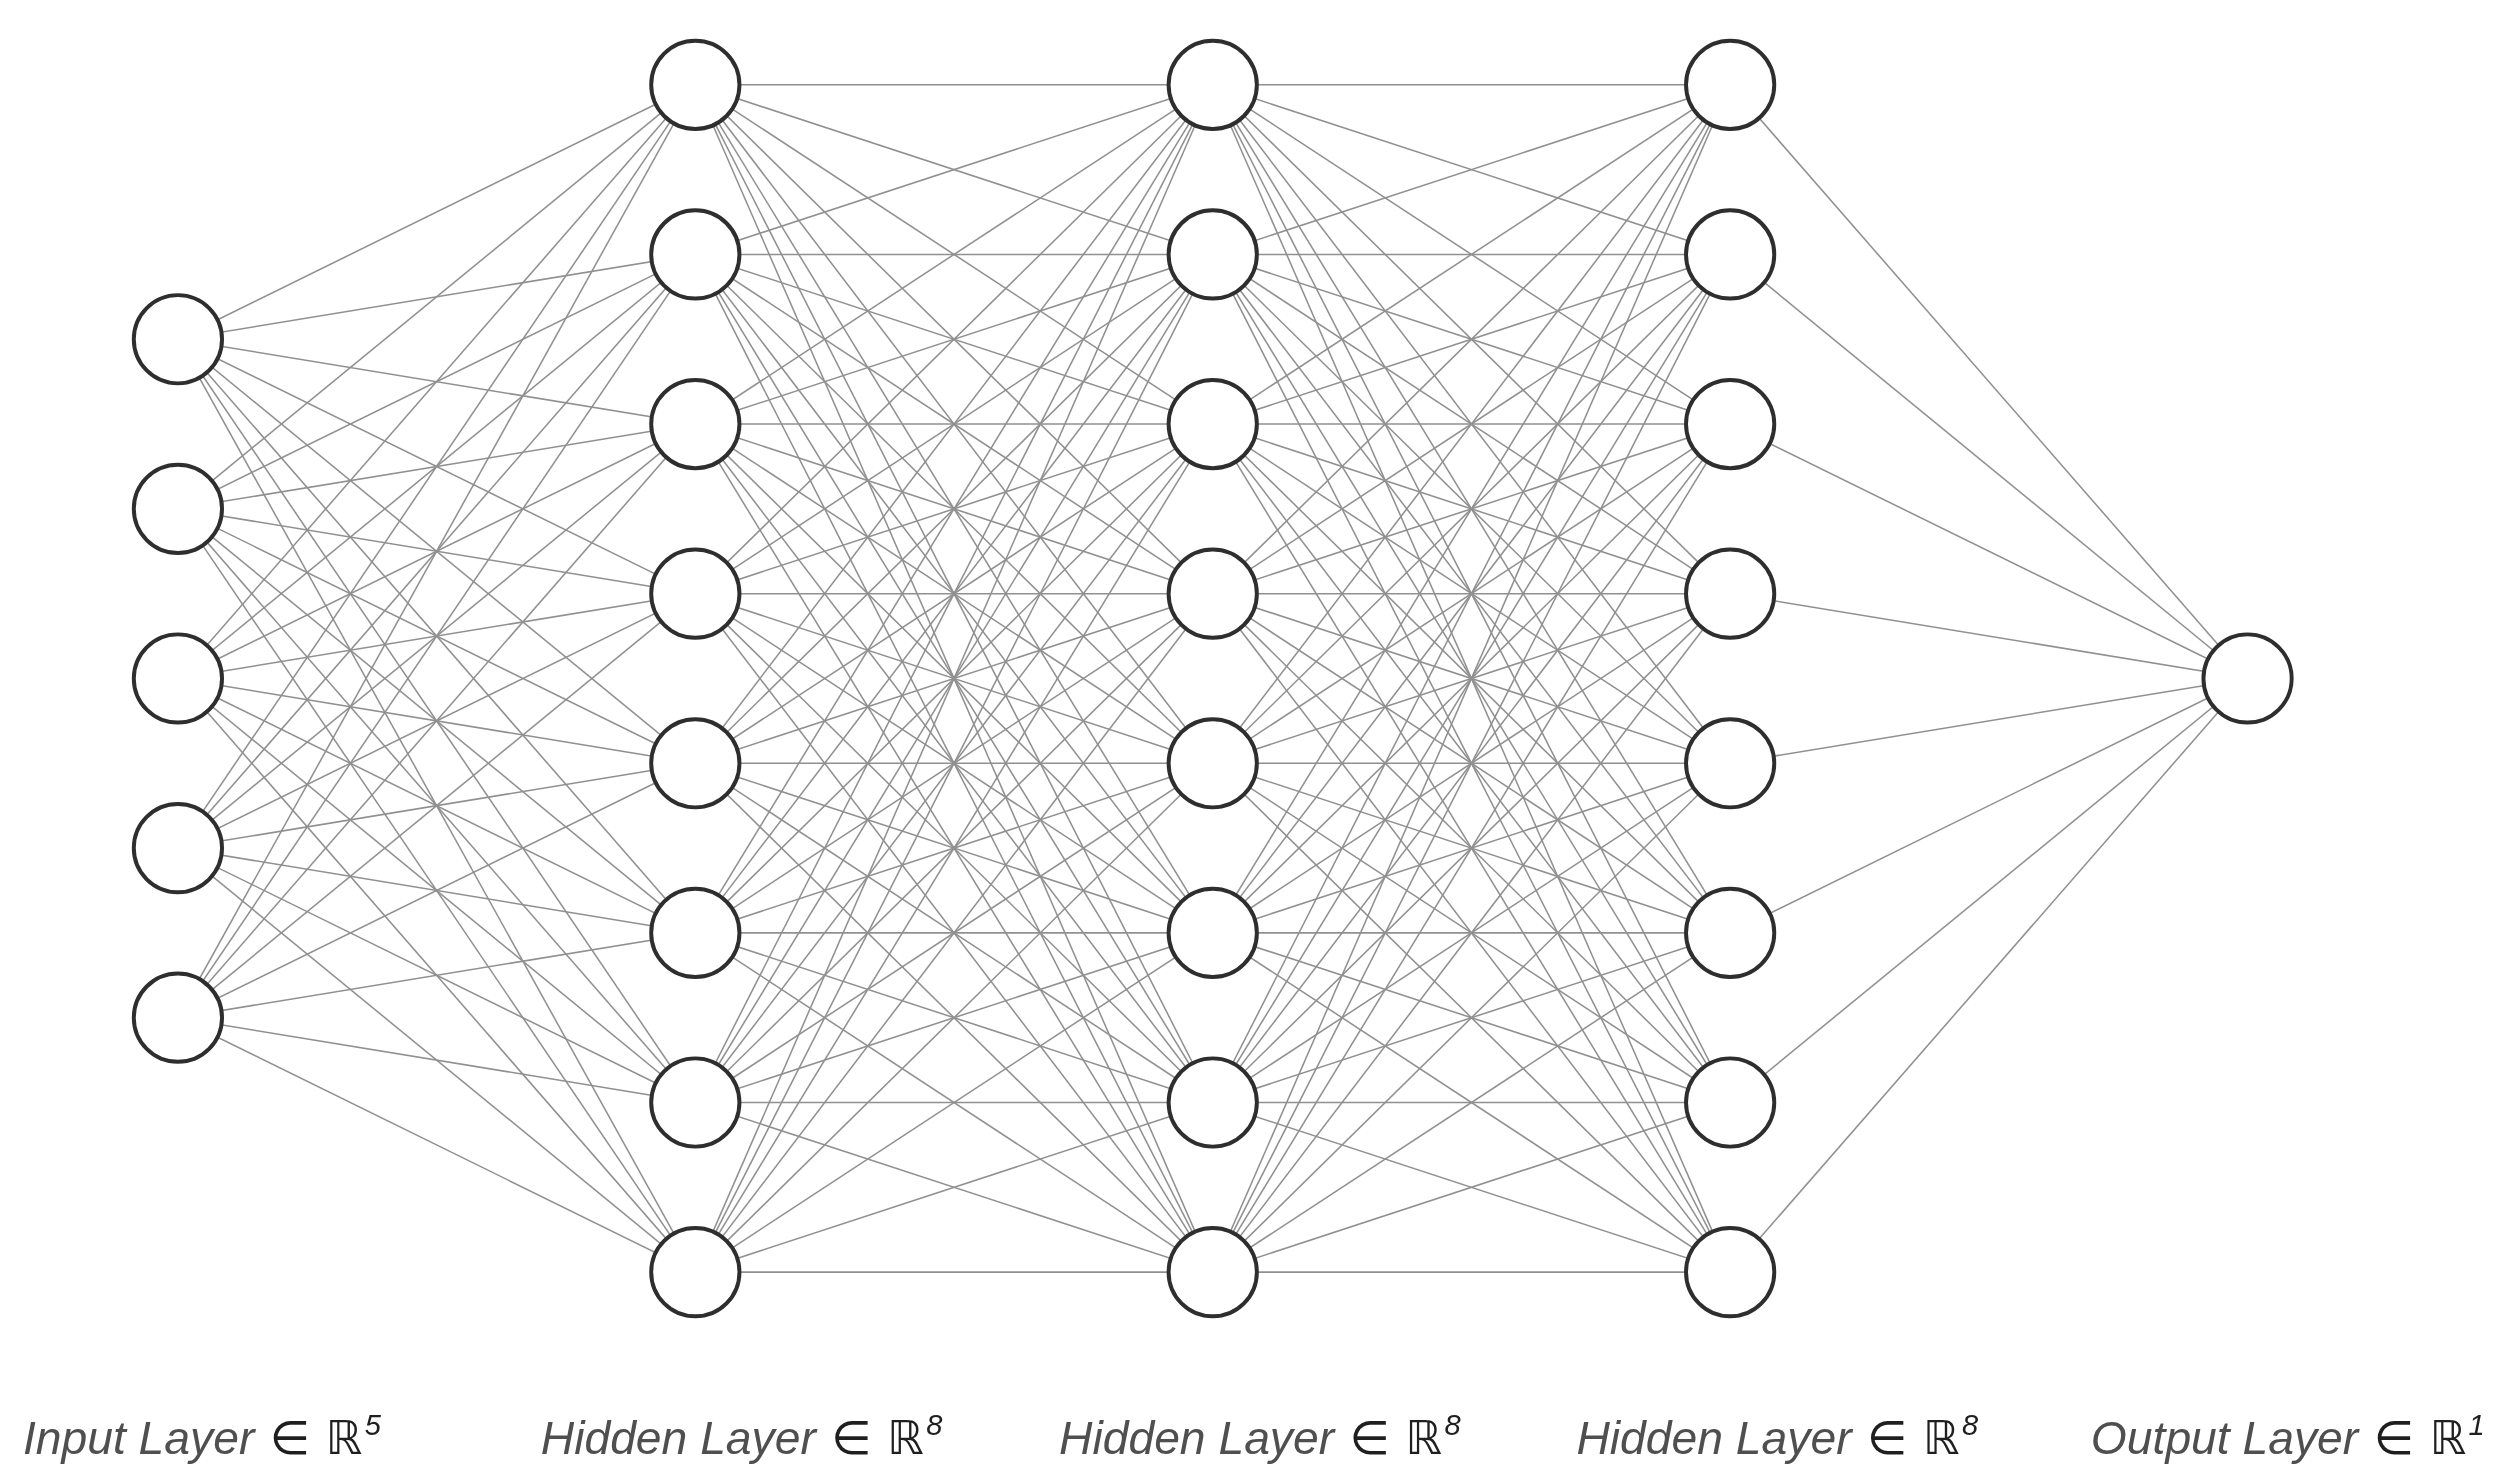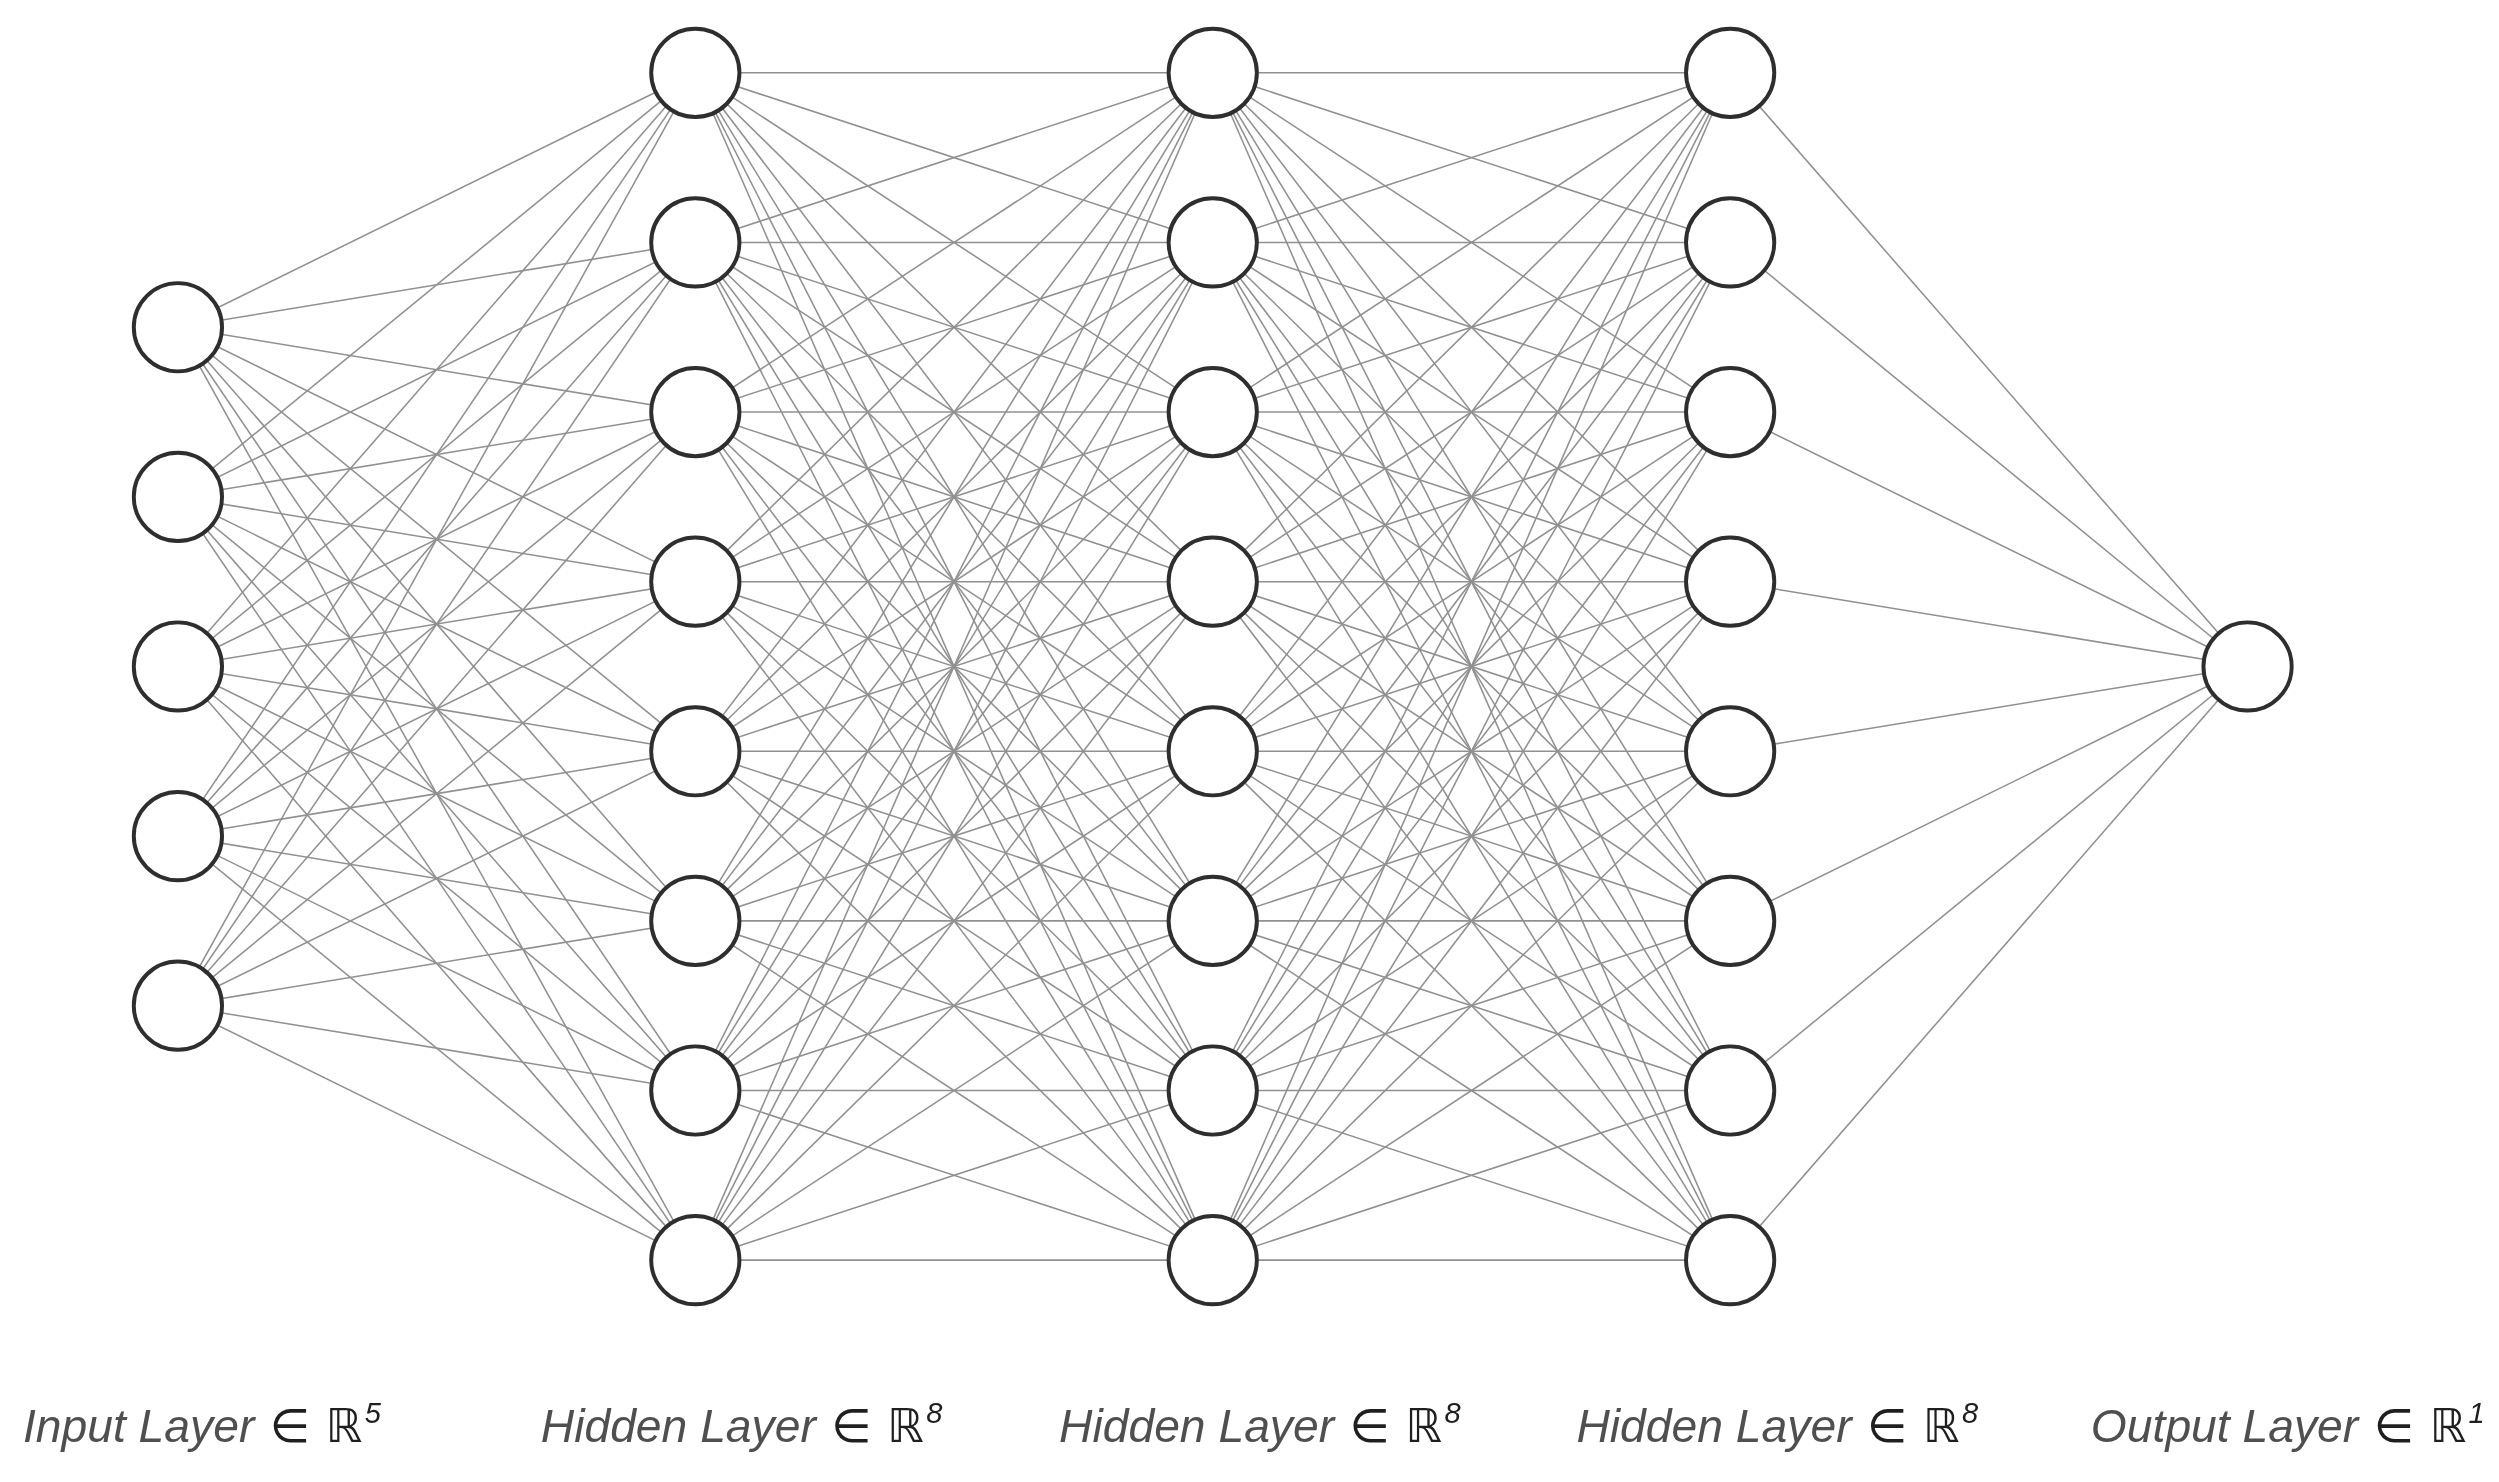--- a/index.html
+++ b/index.html
@@ -6,21 +6,21 @@
     margin: 0;
     padding: 0;
     width: 2500px;
     height: 1482px;
     background: #ffffff;
     overflow: hidden;
     font-family: "Liberation Sans", "DejaVu Sans", sans-serif;
   }
   #diagram-wrap {
     position: absolute;
-    left: 0; top: 0;
+    left: 0; top: 12px;
     width: 2500px;
     height: 1319px;
     font-style: italic;
   }
   svg text {
     font-family: "Liberation Sans", "DejaVu Sans", sans-serif;
   }
 </style>
 </head>
 <body>

